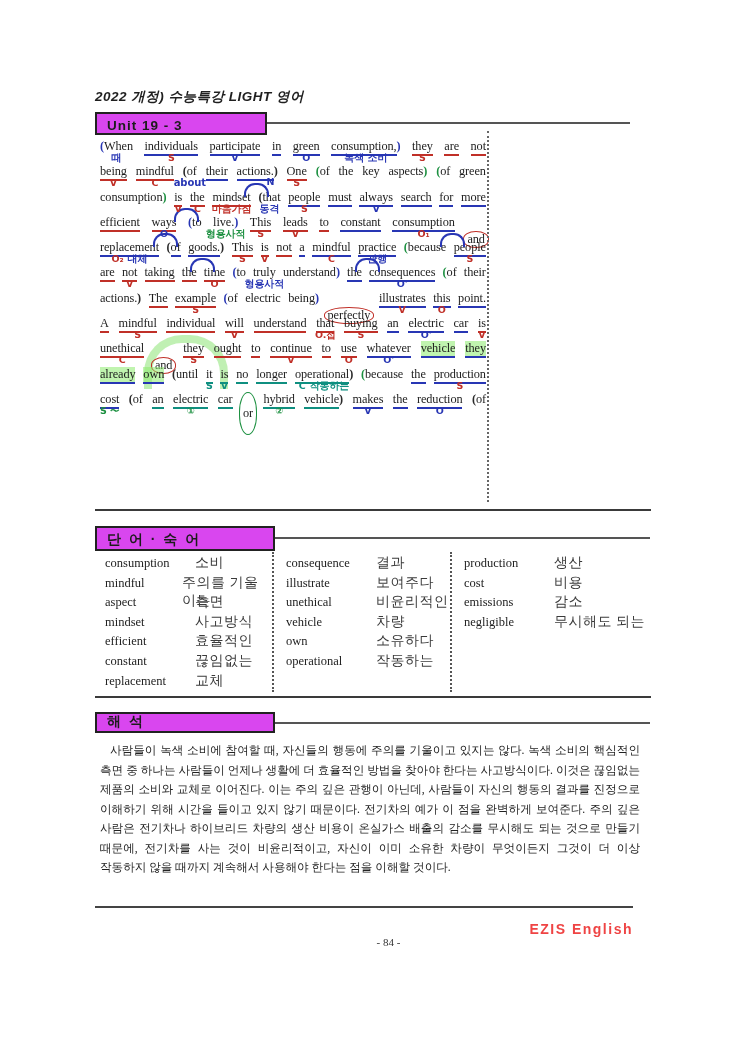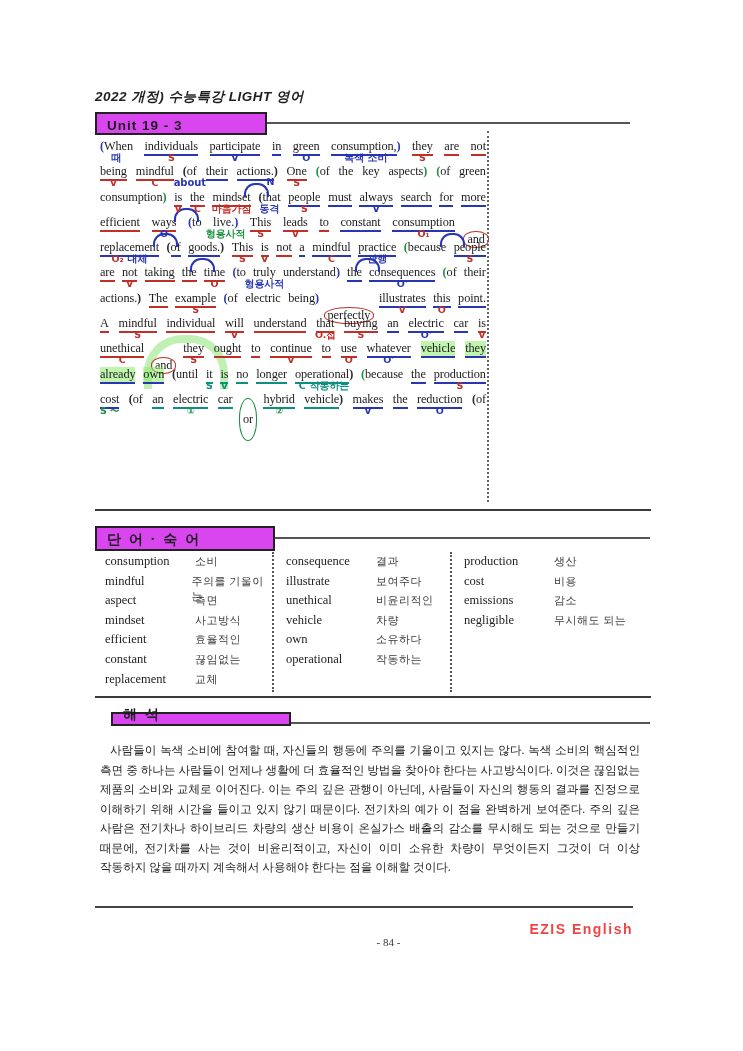--- a/index.html
+++ b/index.html
@@ -18,39 +18,39 @@
 
   
   .secbox {
     position:absolute; left:95px; box-sizing:border-box;
     border:2px solid #222; background:#d946ef; z-index:2;
     display:flex; align-items:flex-end; padding-left:10px;
     font-family:"Liberation Sans", sans-serif; font-weight:bold;
   }
   .unitbox   { top:112px; width:172px; height:23px; font-size:13.5px; letter-spacing:1px; }
   .vocabbox  { top:526px; width:180px; height:25px; font-size:14px; letter-spacing:2px; }
-  .transbox  { top:712px; width:180px; height:14px; font-size:14px; letter-spacing:2px;margin-left:16px; }
+  .transbox  { top:712px; width:180px; height:21px; font-size:14px; letter-spacing:2px; }
   .secline { position:absolute; height:2px; background:#555; z-index:1; }
   .unitline  { left:265px; top:122px; width:365px; }
   .vocabline { left:273px; top:537px; width:377px; }
   .transline { left:273px; top:722px; width:377px; }
   .divline { position:absolute; left:95px; width:556px; height:2px; background:#3a3a3a; }
 
   
   .passage { position:absolute; left:100px; top:139px; width:386px; font-size:12.3px; letter-spacing:-0.1px; }
   .pline { position:relative; height:25.3px; display:flex; justify-content:space-between; white-space:nowrap; }
   .pline.nojust { justify-content:flex-start; gap:5px; }
   .tok { position:relative; display:inline-block; }
   .w { display:inline-block; line-height:15px; }
   .u-red  { border-bottom:2px solid #c03028; }
   .u-blue { border-bottom:2px solid #2836b4; }
   .u-teal { border-bottom:2px solid #0f8f80; }
   .hl { background:rgba(140,235,110,0.55); }
   .circ-red   { border:1.6px solid #c03028; border-radius:50% / 46%; padding:0 3px; margin:16px -3px; }
-  .circ-green { border:1.6px solid #1c9040; border-radius:50% / 46%; padding:13px 3px; margin:6px -3px; }
+  .circ-green { border:1.6px solid #1c9040; border-radius:50% / 46%; padding:13px 3px; margin:0 -3px; }
   .paren { font-weight:bold; }
   .p-dark  { color:#2a2a2a; }
   .p-blue  { color:#2836b4; }
   .p-green { color:#1c9040; }
   .ann {
     position:absolute; top:14px; left:50%; transform:translateX(-50%);
     display:flex; gap:4px; white-space:nowrap; z-index:3; line-height:1;
     font-family:"DejaVu Sans", sans-serif; font-size:9.5px; font-weight:bold;
   }
   .hand { font-size:10px; }
@@ -75,21 +75,21 @@
   .vdots { position:absolute; left:487px; top:131px; height:371px; border-left:2px dotted #666; }
 
   
   .vocab { position:absolute; left:105px; top:554px; width:540px; display:flex; }
   .vcol { box-sizing:border-box; }
   .vcol1 { width:167px; }
   .vcol2 { width:178px; padding-left:14px; }
   .vcol3 { width:195px; padding-left:14px; }
   .vrow { display:flex; align-items:baseline; height:19.6px; }
   .vw { width:90px; font-size:12.5px; color:#222; }
-  .vm { font-size:11px; color:#3a3a3a; letter-spacing:0.5px; }
+  .vm { font-size:14px; color:#3a3a3a; letter-spacing:0.5px; }
   .vsep { position:absolute; top:552px; height:140px; border-left:2px dotted #555; }
   .vsep1 { left:272px; } .vsep2 { left:450px; }
 
   
   .trans {
     position:absolute; left:100px; top:741px; width:540px;
     font-size:11.6px; line-height:19.5px; text-align:justify;
     text-indent:10px; color:#222; word-break:keep-all;
   }
 

